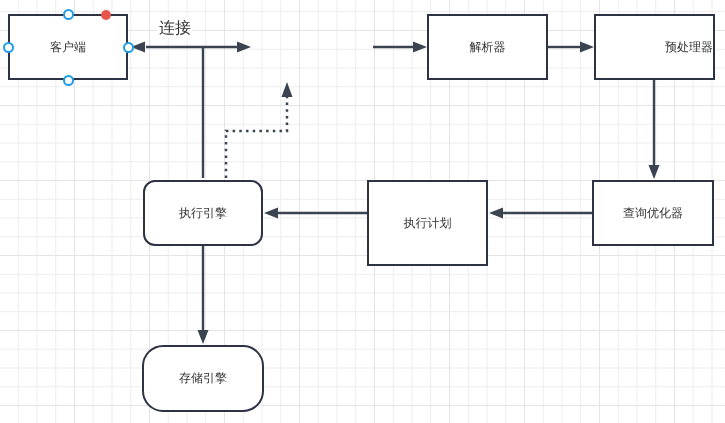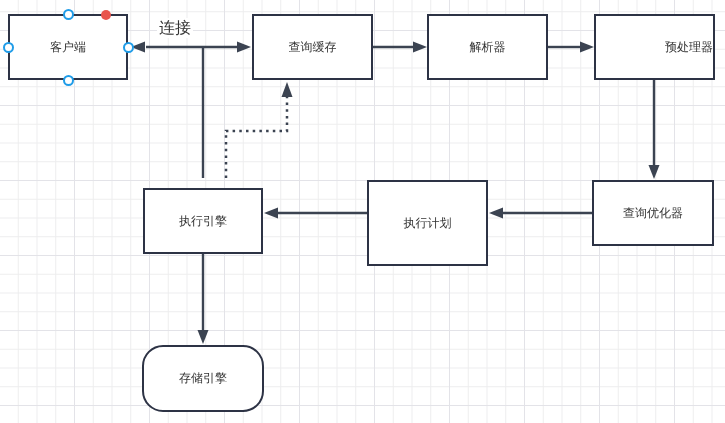--- a/index.html
+++ b/index.html
@@ -131,33 +131,30 @@
     <g>
       <path class="edge-line" d="M203,246 V330"></path>
       <polygon class="arrowhead" points="203,344 197.5,330 208.5,330"></polygon>
     </g>
   </svg>
 
   <div class="node" style="left:8px; top:14px; width:120px; height:66px;">
     <span>客户端</span>
   </div>
 
-  <div class="node" style="left:252px; top:14px; width:121px; height:66px;">
-    <span>查询缓存</span>
-  </div>
 
   <div class="node" style="left:427px; top:14px; width:121px; height:66px;">
     <span>解析器</span>
   </div>
 
   <div class="node" style="left:594px; top:14px; width:121px; height:66px;justify-content:flex-end;">
     <span>预处理器</span>
   </div>
 
-  <div class="node" style="left:143px; top:188px; width:120px; height:66px;">
+  <div class="node" style="left:143px; top:180px; width:120px; height:66px;border-radius:12px;">
     <span>执行引擎</span>
   </div>
 
   <div class="node" style="left:367px; top:180px; width:121px; height:86px;">
     <span>执行计划</span>
   </div>
 
   <div class="node" style="left:592px; top:180px; width:122px; height:66px;">
     <span>查询优化器</span>
   </div>

